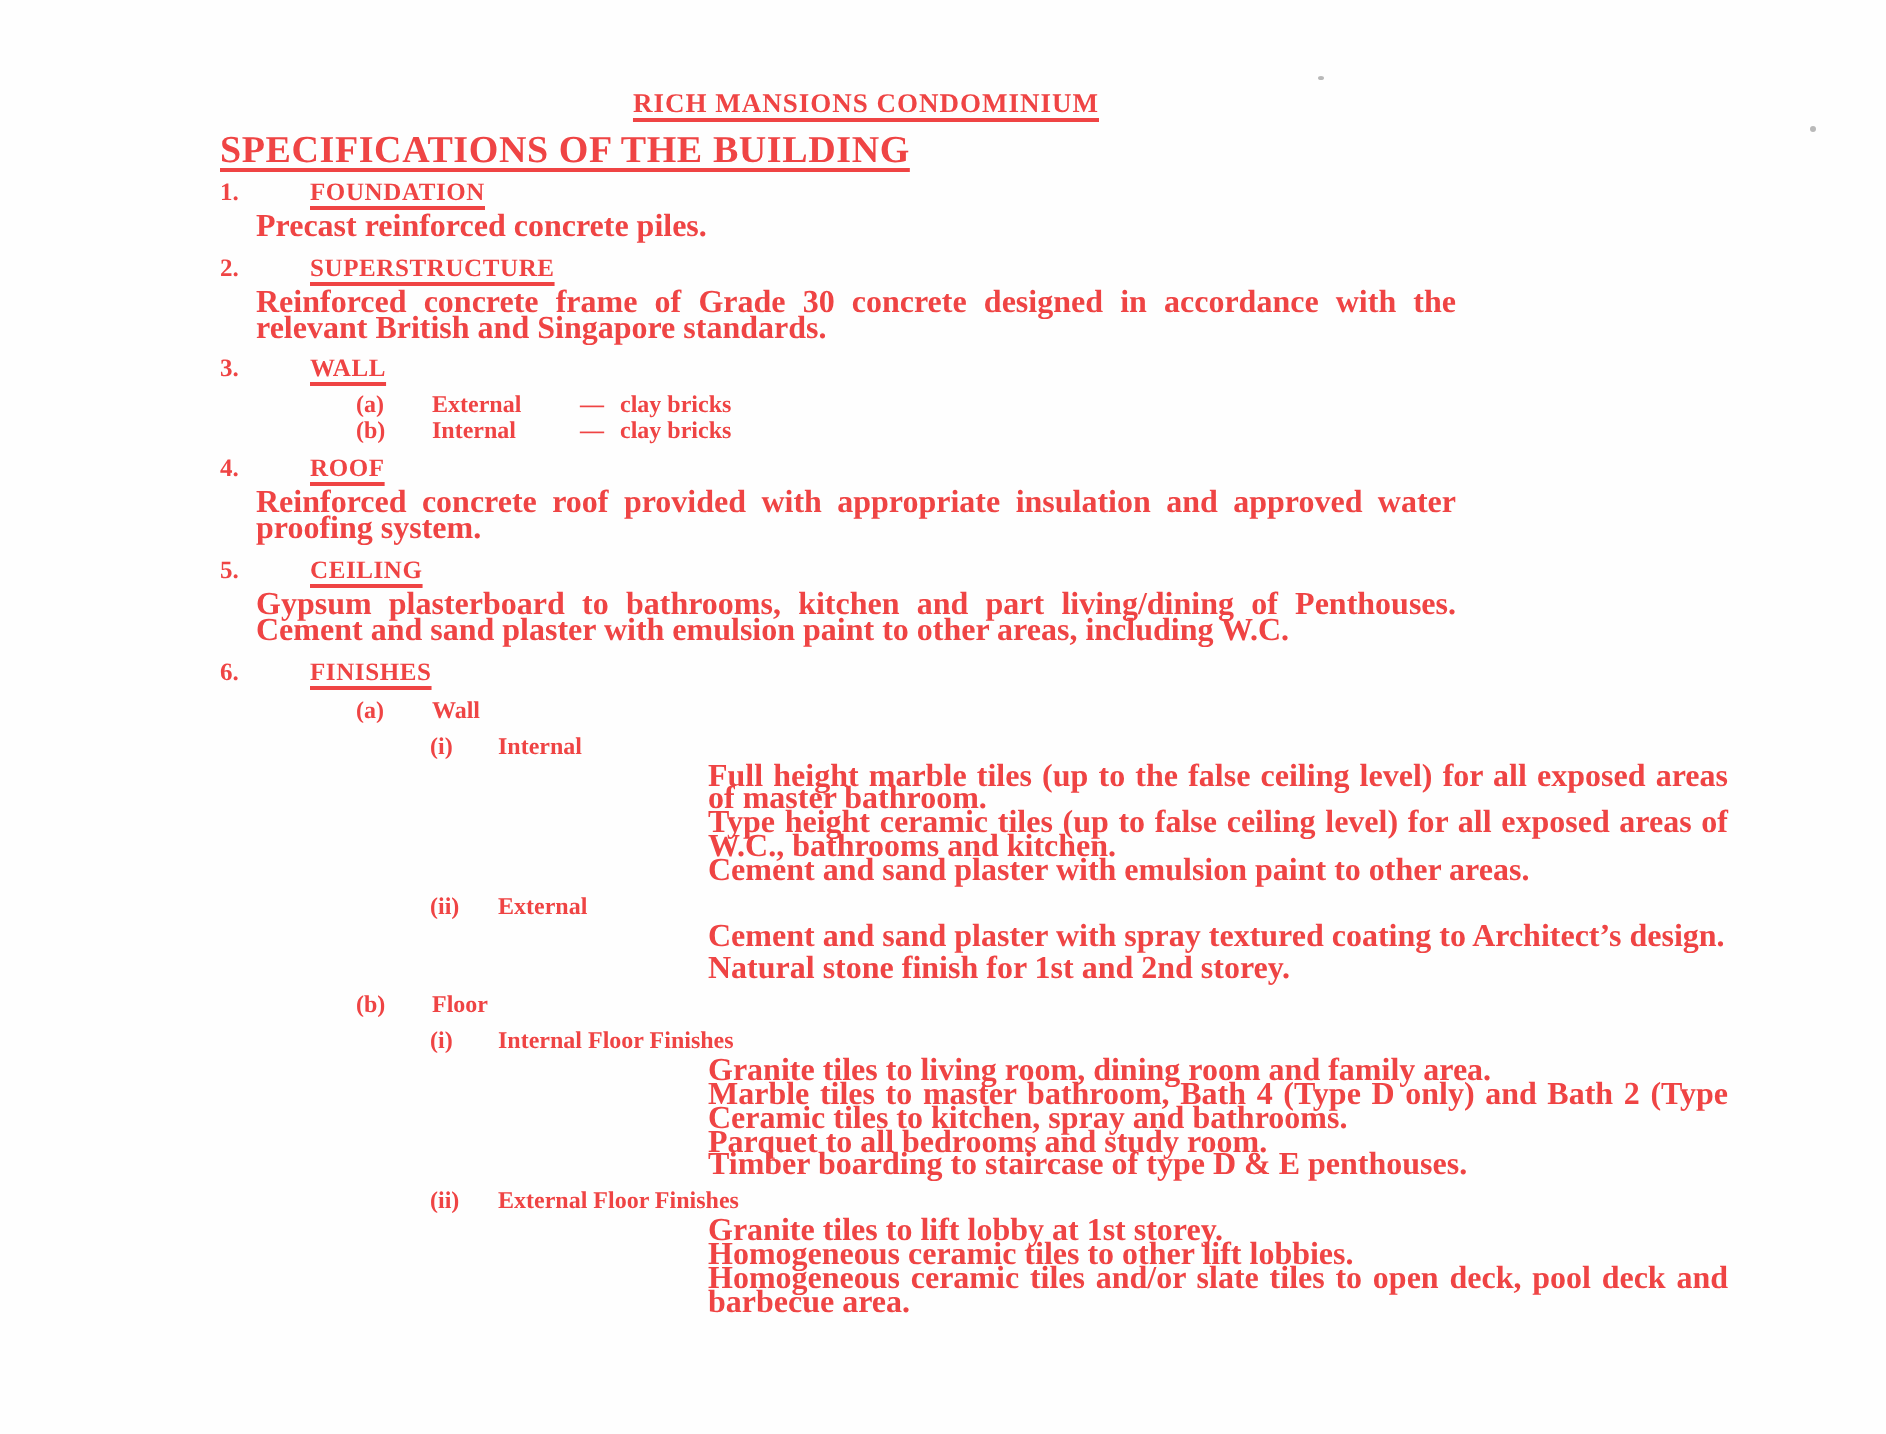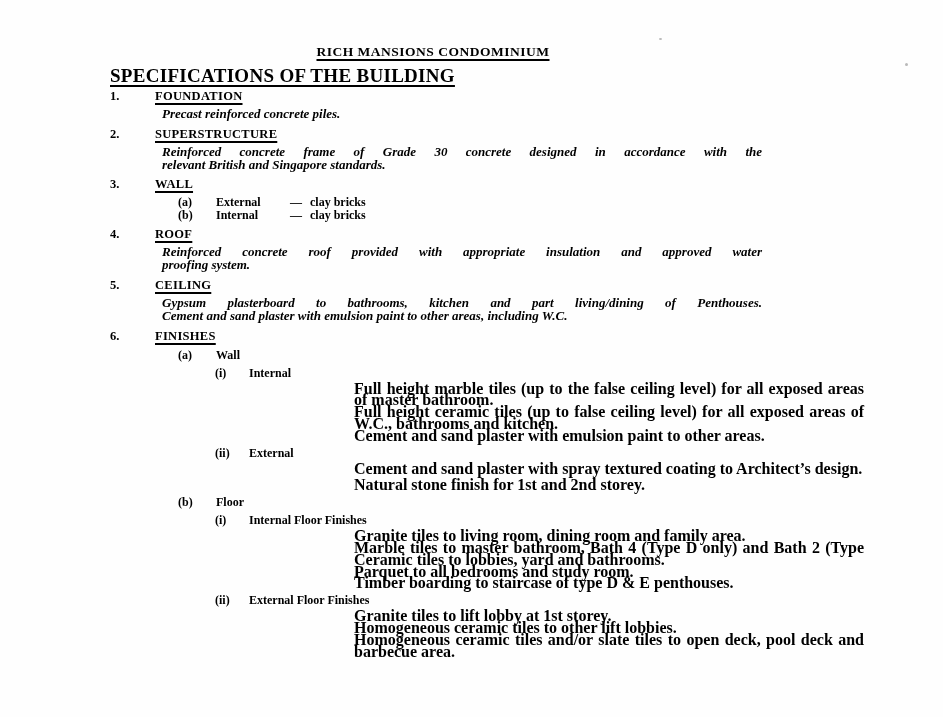--- a/index.html
+++ b/index.html
@@ -12,42 +12,42 @@
     font-weight:bold;
     color:#161616;
   }
   .doc{position:absolute;left:110px;top:44px;width:646px;}
   .u{text-decoration:underline;text-decoration-thickness:1.5px;text-underline-offset:2.5px;}
   .title{font-size:13.5px;line-height:16px;letter-spacing:.5px;text-align:center;margin-bottom:8px;}
   .heading{font-size:19px;line-height:15px;letter-spacing:.3px;}
   .sec-head{display:flex;margin:6px 0 4px 0;font-size:12.5px;line-height:15px;}
   .num{width:45px;flex:none;}
   .sec-title{letter-spacing:.3px;}
-  .body{margin:3px 0 0 52px;width:600px;font-size:13px;line-height:12.8px;font-style:italic;}
+  .body{margin:3px 0 0 18px;width:600px;font-size:16px;line-height:12.8px;}
   .ln{white-space:nowrap;}
   .ln.fill{white-space:normal;text-align:justify;text-align-last:justify;}
   .wall-rows{margin:4px 0 0 68px;font-size:12px;line-height:12.5px;}
   .spec-row{display:flex;}
   .l1label{width:38px;flex:none;}
   .wname{width:74px;flex:none;}
   .wdash{margin-right:8px;}
   .lvl1{display:flex;margin:5px 0 0 68px;font-size:12px;line-height:13px;}
   .lvl2{margin-left:105px;}
   .lvl2-head{display:flex;margin-top:5px;font-size:12px;line-height:13px;}
   .l2label{width:34px;flex:none;}
   .lvl2-body{margin:3px 0 0 139px;width:510px;font-size:16px;line-height:11.8px;}
   .gap{margin-top:5px;}
   .speck{position:absolute;background:#b9b9b9;border-radius:50%;}
   .speck1{left:659px;top:38px;width:3px;height:2px;}
   .speck2{left:905px;top:63px;width:3px;height:3px;}
 </style>
 </head>
 <body>
 
-<div class="page" style="color: #000000; background: rgb(254, 254, 254);">
+<div class="page" style="color: #ef4444; background: rgb(254, 254, 254);">
   <div class="speck speck1"></div>
   <div class="speck speck2"></div>
 
   <div class="doc">
 
     <div class="title u">RICH MANSIONS CONDOMINIUM</div>
 
     <div class="heading u">SPECIFICATIONS OF THE BUILDING</div>
 
     <section>
@@ -126,21 +126,21 @@
       </div>
 
       <div class="lvl2">
         <div class="lvl2-head">
           <span class="l2label">(i)</span>
           <span>Internal</span>
         </div>
         <div class="lvl2-body">
           <div class="ln fill">Full height marble tiles (up to the false ceiling level) for all exposed areas</div>
           <div class="ln">of master bathroom.</div>
-          <div class="ln fill">Full height ceramic tiles (up to false ceiling level) for all exposed areas of</div>
+          <div class="ln fill">Type height ceramic tiles (up to false ceiling level) for all exposed areas of</div>
           <div class="ln">W.C., bathrooms and kitchen.</div>
           <div class="ln">Cement and sand plaster with emulsion paint to other areas.</div>
         </div>
       </div>
 
       <div class="lvl2">
         <div class="lvl2-head">
           <span class="l2label">(ii)</span>
           <span>External</span>
         </div>
@@ -156,21 +156,21 @@
       </div>
 
       <div class="lvl2">
         <div class="lvl2-head">
           <span class="l2label">(i)</span>
           <span>Internal Floor Finishes</span>
         </div>
         <div class="lvl2-body">
           <div class="ln">Granite tiles to living room, dining room and family area.</div>
           <div class="ln fill">Marble tiles to master bathroom, Bath 4 (Type D only) and Bath 2 (Type</div>
-          <div class="ln">Ceramic tiles to lobbies, yard and bathrooms.</div>
+          <div class="ln">Ceramic tiles to kitchen, spray and bathrooms.</div>
           <div class="ln">Parquet to all bedrooms and study room.</div>
           <div class="ln">Timber boarding to staircase of type D &amp; E penthouses.</div>
         </div>
       </div>
 
       <div class="lvl2">
         <div class="lvl2-head">
           <span class="l2label">(ii)</span>
           <span>External Floor Finishes</span>
         </div>

